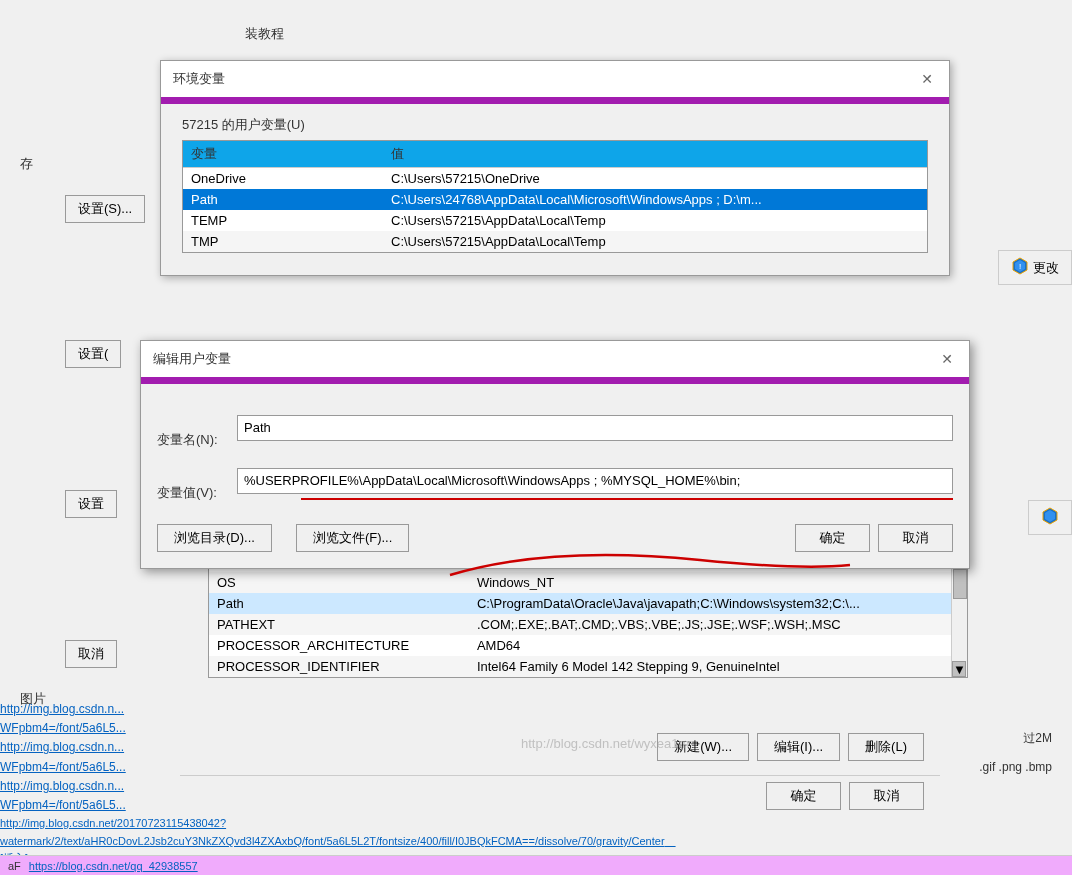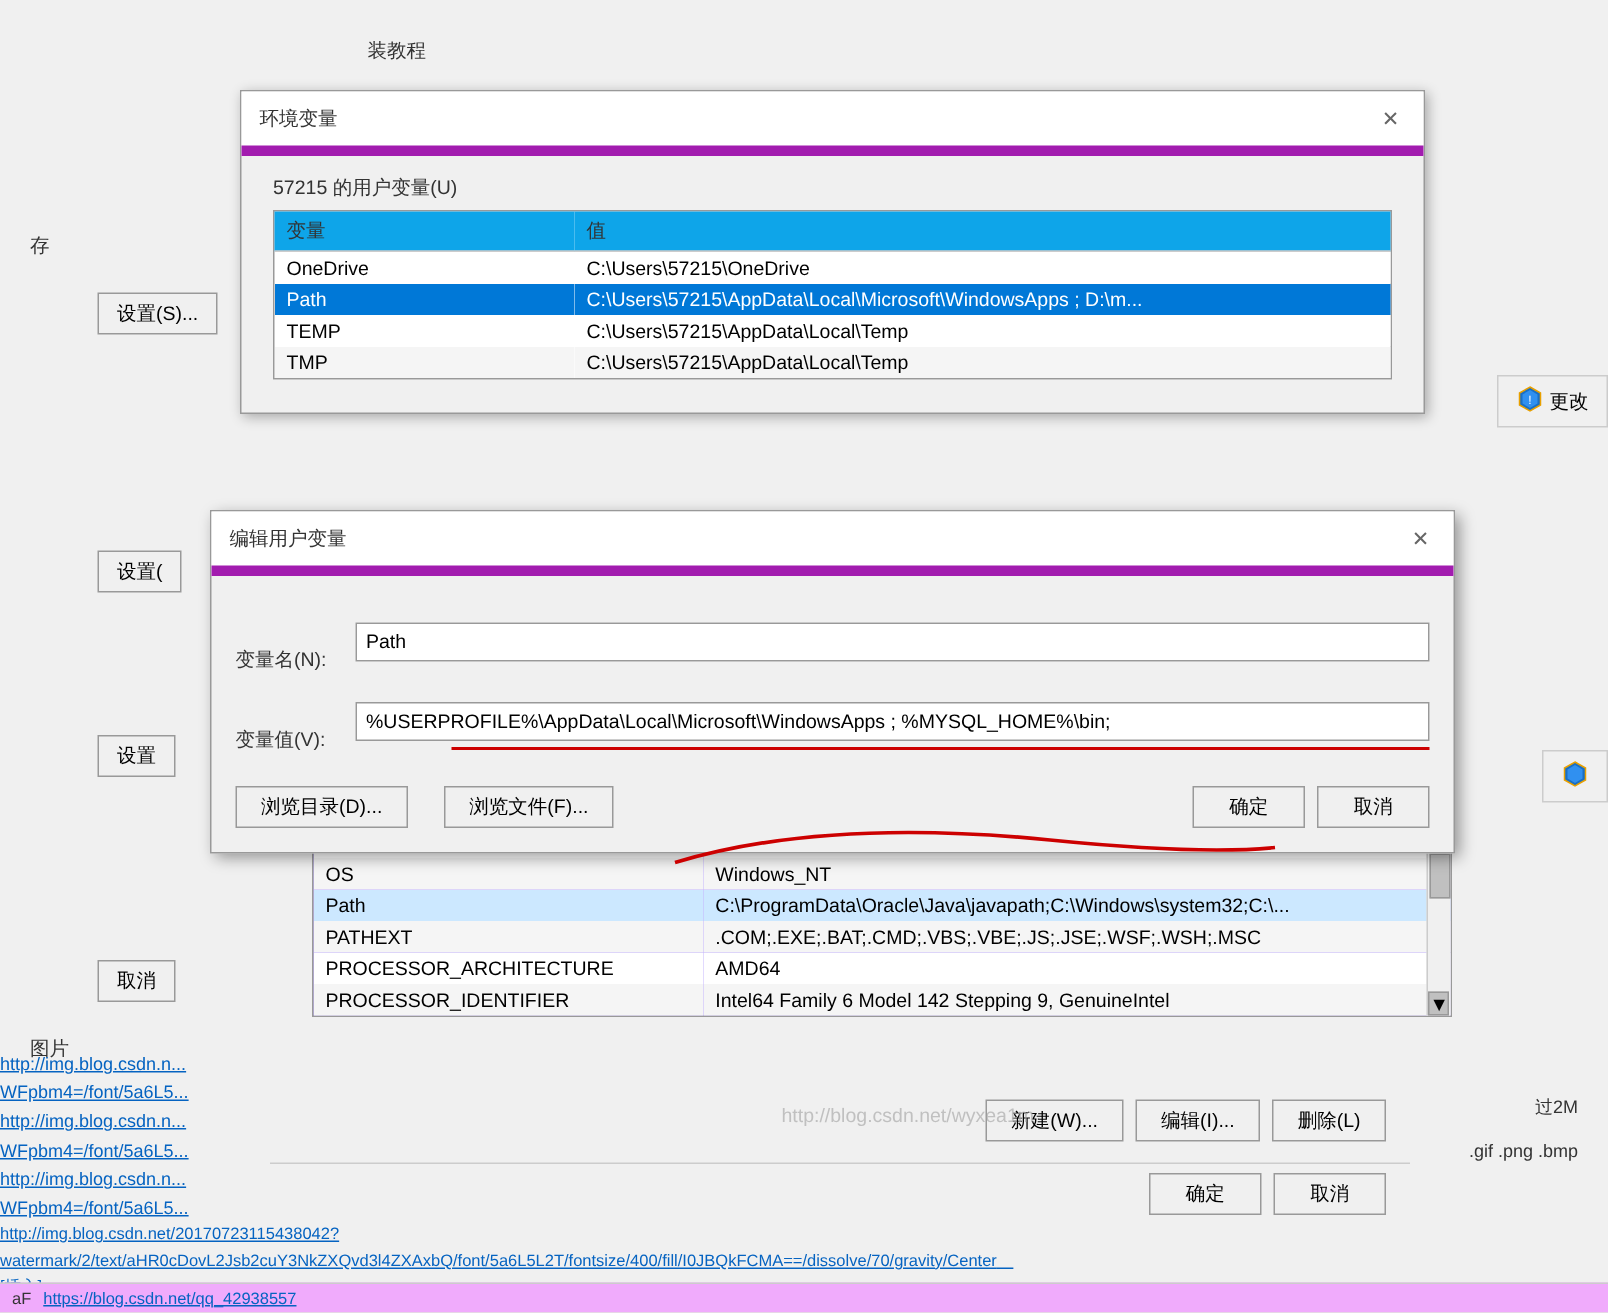--- a/index.html
+++ b/index.html
@@ -251,21 +251,21 @@
 </head>
 <body>
 
 <div class="bg-layer">
 
   <div style="position:absolute;top:25px;left:245px;font-size:13px;color:#333;">装教程</div>
 
   <div style="position:absolute;top:155px;left:20px;font-size:13px;color:#333;">存</div>
 
   <button class="left-btn" style="top:195px;">设置(S)...</button>
-  <button class="left-btn" style="top:340px;margin-top:27px;">设置(</button>
+  <button class="left-btn" style="top:340px;">设置(</button>
   <button class="left-btn" style="top:490px;">设置</button>
 
   <button class="left-btn" style="top:640px;">取消</button>
 
   <div style="position:absolute;top:690px;left:20px;font-size:13px;color:#333;">图片</div>
 
   <div class="right-update-btn" style="position:absolute;top:250px;right:0;z-index:1;">
     <span>
       <svg width="18" height="18" viewBox="0 0 18 18">
         <polygon points="9,1 16,5 16,13 9,17 2,13 2,5" fill="#1a6fc4" stroke="#e8a000" stroke-width="1"></polygon>
@@ -305,21 +305,21 @@
             <th class="col-val">值</th>
           </tr>
         </thead>
         <tbody id="user-vars-body">
         <tr>
               <td>OneDrive</td>
               <td>C:\Users\57215\OneDrive</td>
             </tr>
             <tr class="selected">
               <td>Path</td>
-              <td>C:\Users\57215\AppData\Local\Microsoft\WindowsApps ; D:\m...</td>
+              <td>C:\Users\24768\AppData\Local\Microsoft\WindowsApps ; D:\m...</td>
             </tr>
             <tr>
               <td>TEMP</td>
               <td>C:\Users\57215\AppData\Local\Temp</td>
             </tr>
             <tr>
               <td>TMP</td>
               <td>C:\Users\57215\AppData\Local\Temp</td>
             </tr>
           </tbody>

